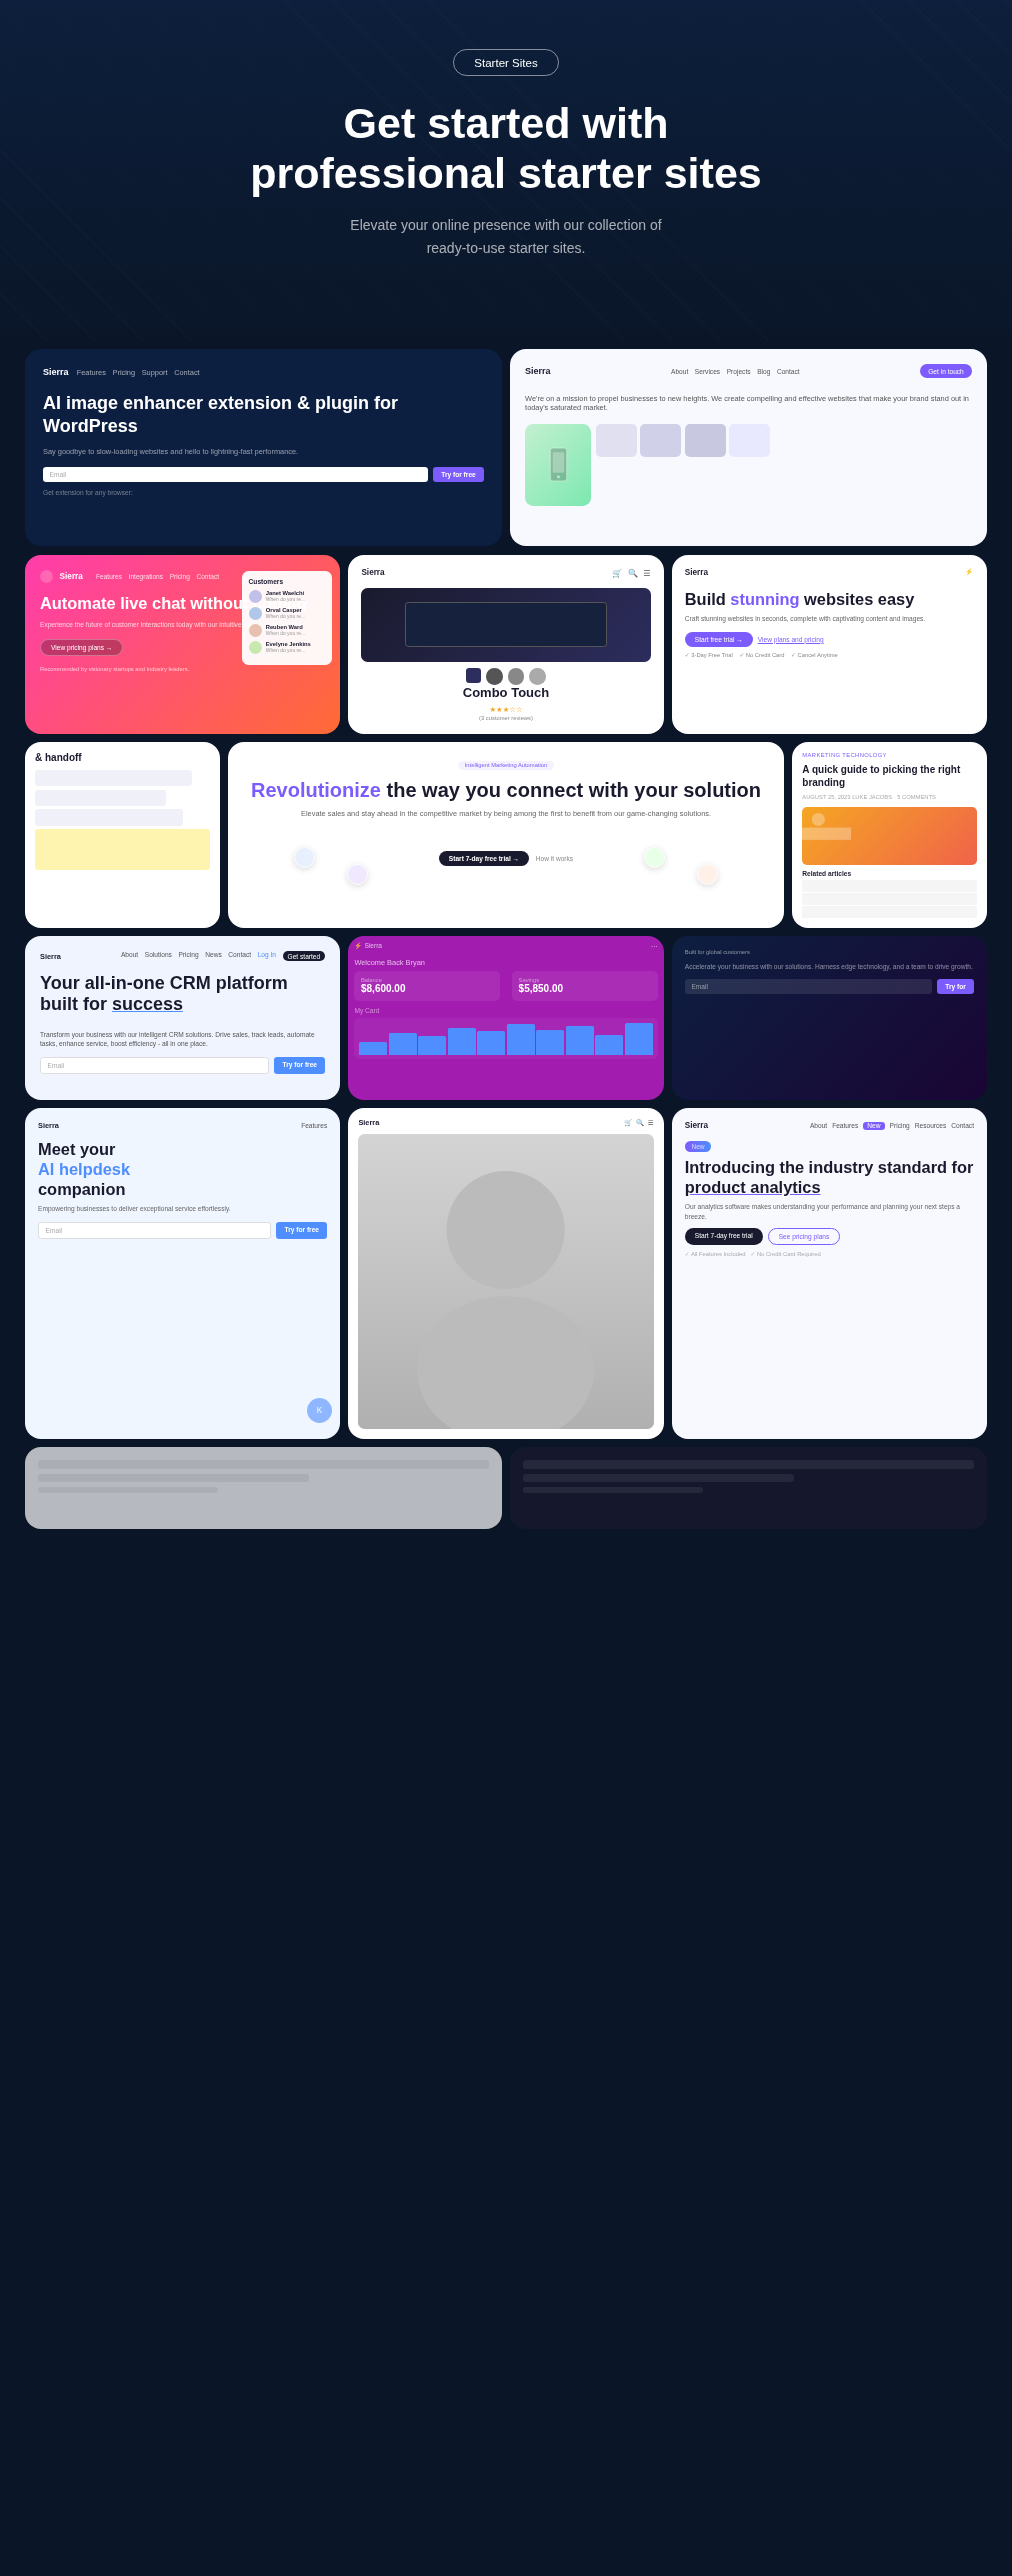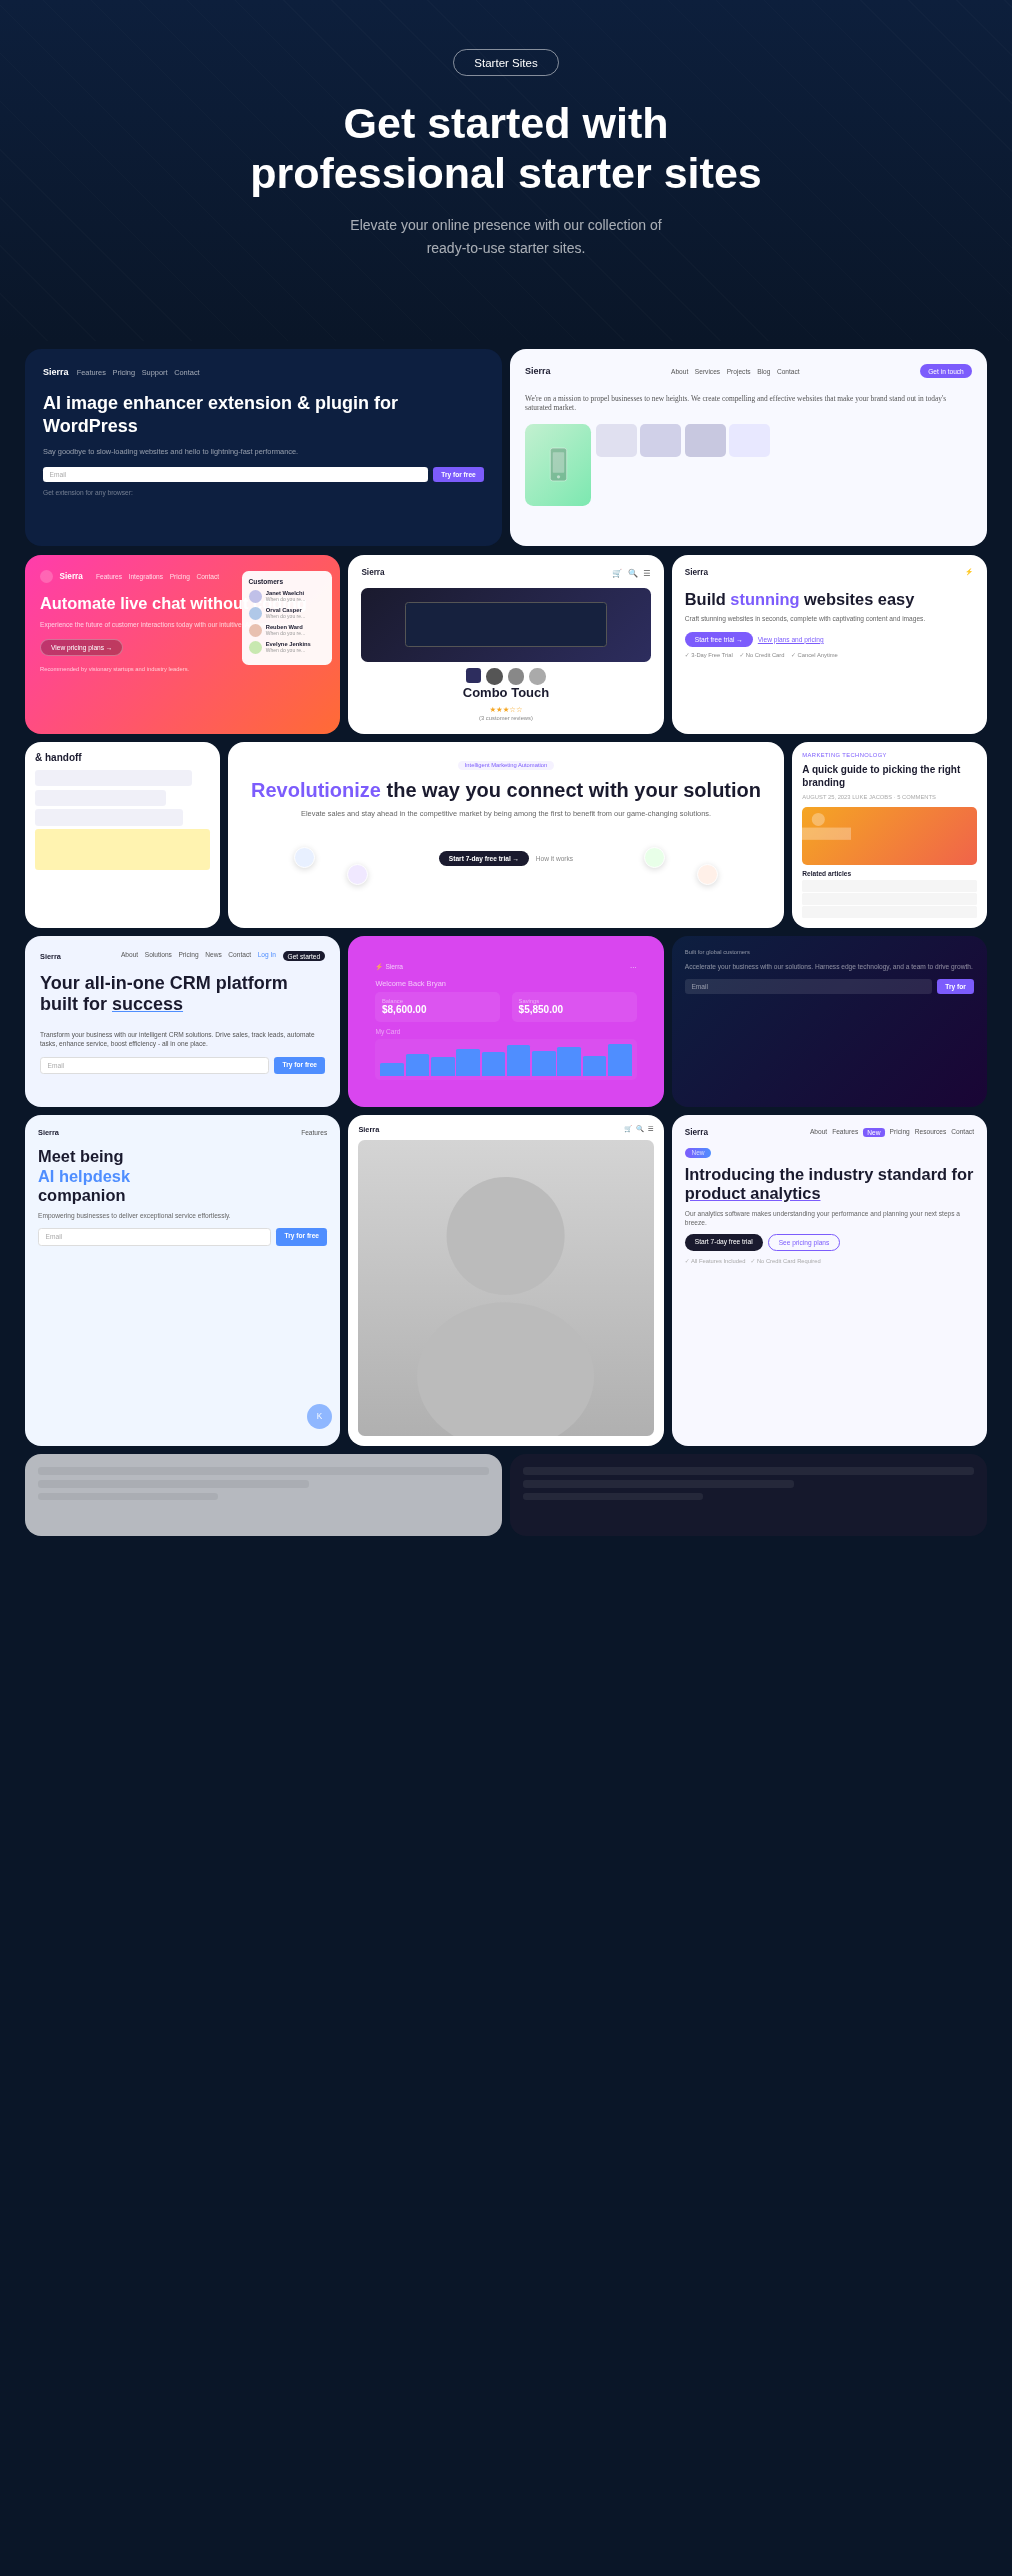--- a/index.html
+++ b/index.html
@@ -233,21 +233,20 @@
 
     .card-digital h2 .underline {
       text-decoration: underline;
       text-decoration-color: #7c5cfc;
     }
 
     .card-digital .sub {
       font-size: 7.4px;
       color: #555;
       margin-bottom: 11.5px;
-      font-family: Liberation Serif, serif;
     }
 
     .card-digital .visual-bar {
       display: flex;
       gap: 5px;
       margin-top: 8.2px;
     }
 
     .card-digital .phone-mock {
       width: 66px;
@@ -676,23 +675,23 @@
     .card-crm .try-btn {
       background: #4f8eff;
       color: #fff;
       border-radius: 3.3px;
       padding: 4.1px 8.2px;
       font-size: 6.6px;
       font-weight: 600;
     }
 
     .card-dashboard {
-      background: #d946ef;
+      background: #a21caf;
       min-height: 164px;
-      padding: 27px;
+      padding: 6px;
     }
 
     .card-dashboard .nav {
       display: flex;
       justify-content: space-between;
       align-items: center;
       margin-bottom: 8.2px;
       font-size: 6.6px;
       color: rgba(255,255,255,0.7);
     }
@@ -1361,21 +1360,21 @@
   </div>
 
   <div class="grid-row5">
 
     <div class="site-card card-helpdesk">
       <div class="nav">
         <span class="logo">Sierra</span>
         <span style="font-size:6.6px; color:#555;">Features</span>
       </div>
       <h2>
-        <span>Meet being</span><br>
+        <span>Meet your</span><br>
         <span class="blue">AI helpdesk</span><br>
         <span>companion</span>
       </h2>
       <p class="desc">Empowering businesses to deliver exceptional service effortlessly.</p>
       <div class="input-row">
         <div class="input-box">Email</div>
         <div class="try-btn">Try for free</div>
       </div>
 
       <div style="position:absolute; right:8.2px; bottom:16.4px; opacity:0.6;">

